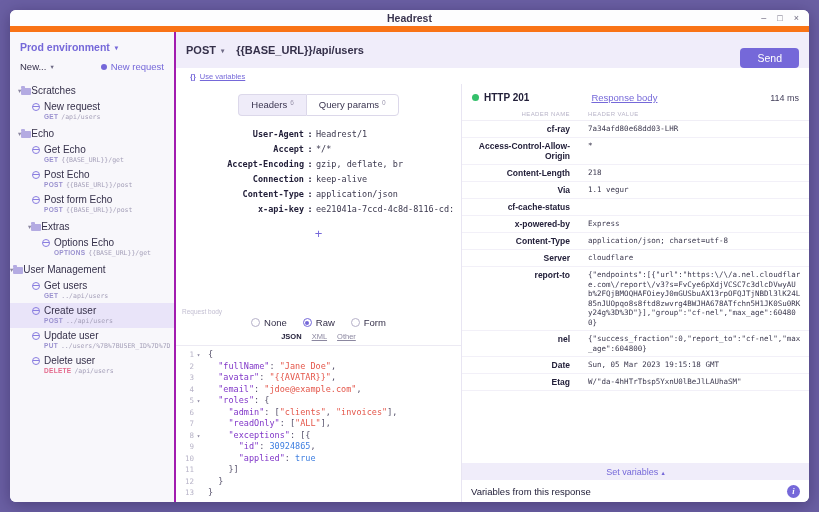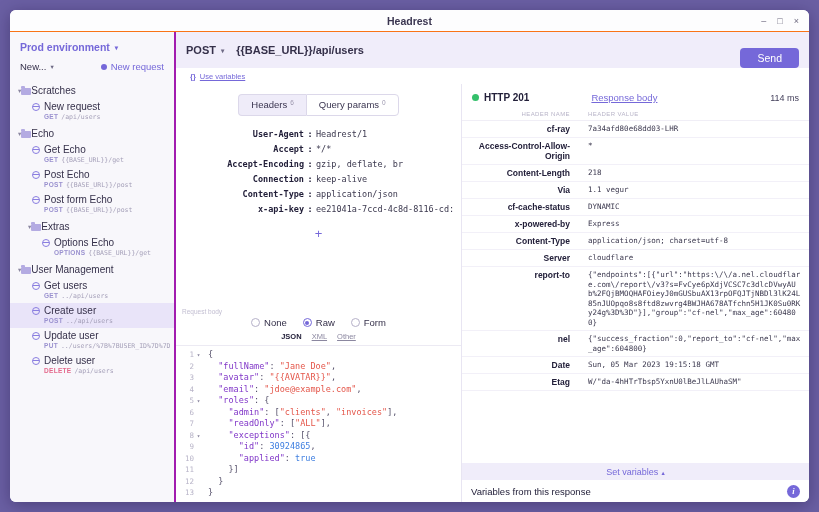--- a/index.html
+++ b/index.html
@@ -5,21 +5,21 @@
   * { margin:0; padding:0; box-sizing:border-box; }
   html,body { width:819px; height:512px; overflow:hidden; }
   body { background:#6a5fa3; position:relative; font-family:"Liberation Sans", sans-serif; color:#35304a; }
 
   .window { position:absolute; left:10px; top:10px; width:799px; height:492px; background:#fff;
             border-radius:6px; overflow:hidden; display:flex; flex-direction:column;
             box-shadow:0 3px 16px rgba(20,10,50,.35); }
 
   
   .titlebar { flex:0 0 22px; position:relative; display:flex; align-items:center; justify-content:center;
-              background:#fdfdfe; border-bottom:1px solid #f97316; }
+              background:#fdfdfe; border-bottom:6px solid #f97316; }
   .title { font-size:10.5px; font-weight:bold; color:#3a3550; }
   .win-controls { position:absolute; right:10px; top:0; height:100%; display:flex; gap:11px; align-items:center;
                   color:#6f6b80; font-size:9px; }
   .win-controls span { cursor:default; }
 
   .app-body { flex:1; display:flex; min-height:0; }
 
   
   .sidebar { flex:0 0 166px; width:166px; background:#f8f7fb; border-right:2px solid #a21caf; overflow:hidden; }
   .env-row { display:flex; align-items:center; gap:5px; padding:9px 10px 6px; color:#7568d9; font-weight:bold; font-size:10.5px; }
@@ -223,21 +223,21 @@
           <div class="t-req" style="padding-left: 32px;">
             <div class="t-line1">
               <span class="globe-icon"></span>
               <span class="r-label">Options Echo</span>
             </div>
             <div class="t-line2">
               <span class="t-method m-options">OPTIONS</span>
               <span class="t-path">{{BASE_URL}}/get</span>
             </div>
           </div>
-          <div class="t-folder" style="padding-left: 8px;">
+          <div class="t-folder" style="">
             <span class="chev-s">▾</span>
             <span class="folder-icon"></span>
             <span class="f-label">User Management</span>
           </div>
           <div class="t-req" style="padding-left: 22px;">
             <div class="t-line1">
               <span class="globe-icon"></span>
               <span class="r-label">Get users</span>
             </div>
             <div class="t-line2">
@@ -447,21 +447,20 @@
               <div class="resp-row">
                 <div class="rh-name">Content-Length</div>
                 <div class="rh-value">218</div>
               </div>
               <div class="resp-row">
                 <div class="rh-name">Via</div>
                 <div class="rh-value">1.1 vegur</div>
               </div>
               <div class="resp-row">
                 <div class="rh-name">cf-cache-status</div>
-                <div class="rh-value">DYNAMIC</div>
               </div>
               <div class="resp-row">
                 <div class="rh-name">x-powered-by</div>
                 <div class="rh-value">Express</div>
               </div>
               <div class="resp-row">
                 <div class="rh-name">Content-Type</div>
                 <div class="rh-value">application/json; charset=utf-8</div>
               </div>
               <div class="resp-row">

